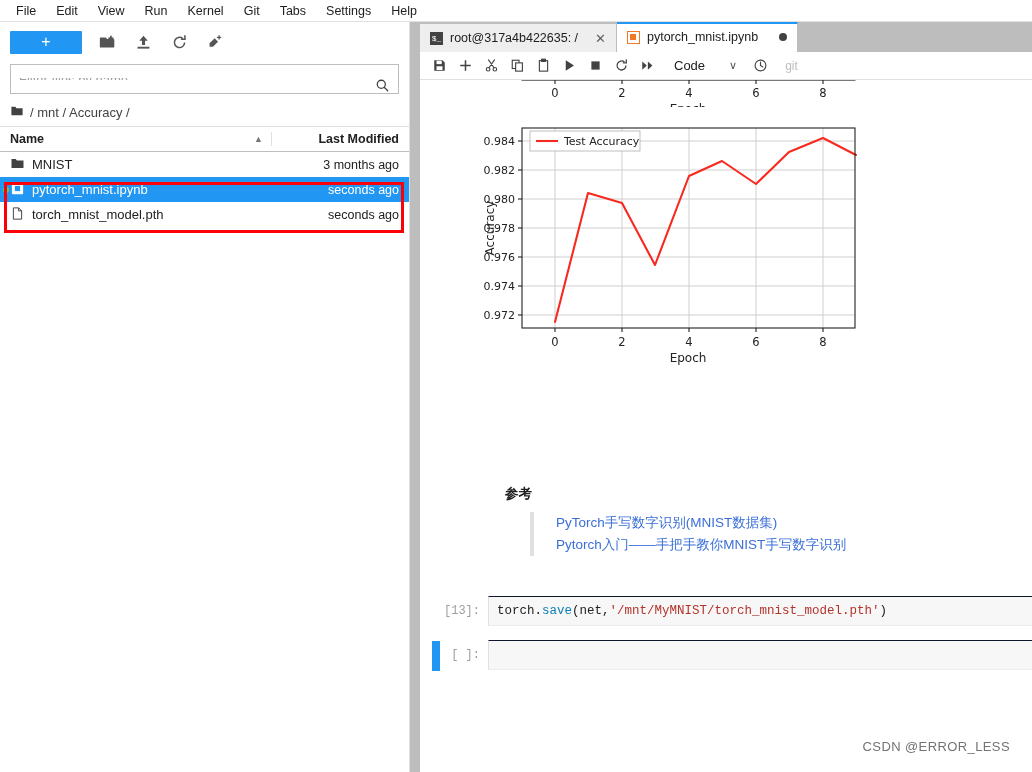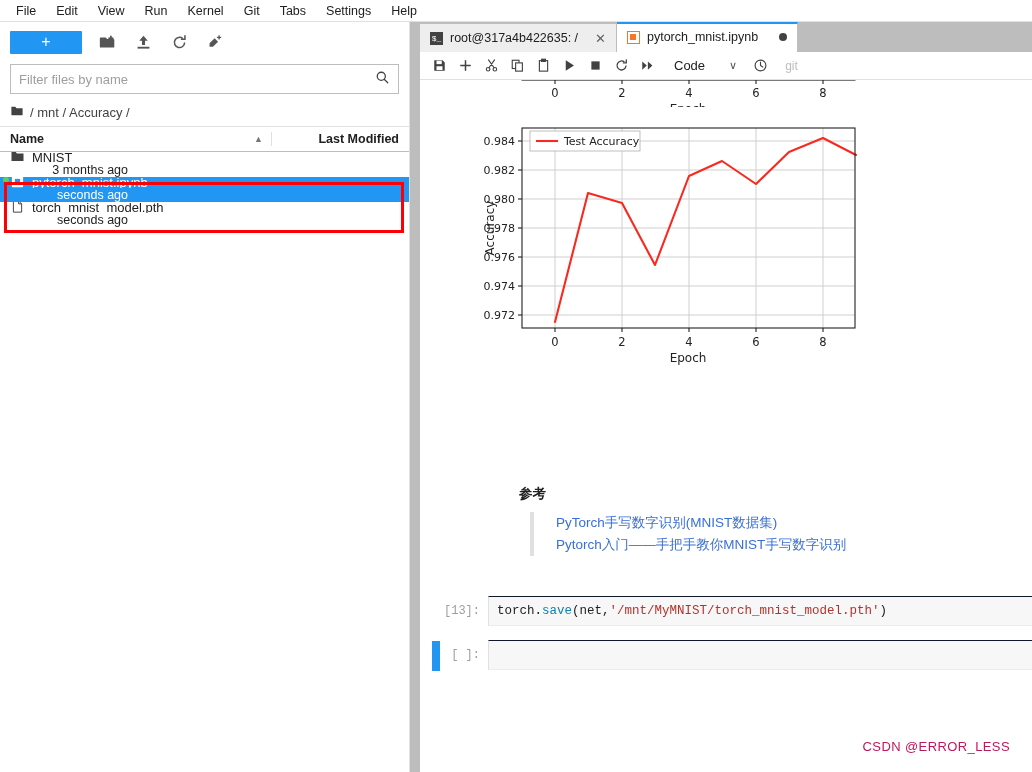--- a/index.html
+++ b/index.html
@@ -38,21 +38,21 @@
   }
   .fb-icon {
     width: 22px; height: 22px; display: flex;
     align-items: center; justify-content: center;
     cursor: pointer; color: #555;
   }
   .fb-icon svg { display: block; }
 
   .filter-wrap {
     margin: 2px 10px 0 10px; height: 30px;
-    border: 1px solid #bdbdbd; display: flex; align-items: center;
+    border: 1px solid #bdbdbd; display: flex; 
     padding: 13px 8px; background: #fff;
   }
   .filter-input {
     flex: 1; border: none; outline: none; font-size: 13px;
     color: #212121; font-family: "Liberation Sans", sans-serif;
     background: transparent;
   }
   .filter-input::placeholder { color: #9e9e9e; }
 
   .breadcrumb {
@@ -66,24 +66,23 @@
     border-top: 1px solid #e0e0e0; border-bottom: 1px solid #bdbdbd;
     font-size: 12.5px; color: #212121; font-weight: bold;
   }
   .fb-h-name { flex: 1; padding-left: 10px; display: flex;
     align-items: center; justify-content: space-between; padding-right: 8px; }
   .fb-h-mod { width: 138px; padding-right: 10px; text-align: right;
     border-left: 1px solid #e0e0e0; }
   .sort-caret { font-size: 9px; color: #757575; }
 
   .fb-row {
-    display: flex; align-items: flex-start; height: 25px;
+    display: flex; align-items: center; height: 25px;
     font-size: 13px; color: #212121; cursor: pointer;
     position: relative;
-    flex-direction: column;
   }
   .fb-row .r-name { flex: 1; display: flex; align-items: center;
     gap: 7px; padding-left: 10px; overflow: hidden; white-space: nowrap; }
   .fb-row .r-mod { width: 138px; text-align: right; padding-right: 10px;
     font-size: 12.5px; }
   .fb-row.selected { background: #2196f3; color: #ffffff; }
   .run-dot {
     position: absolute; left: 3px; width: 6px; height: 6px;
     border-radius: 50%; background: #55d455;
   }
@@ -159,21 +158,21 @@
     width: 400px; height: 135px;
   }
   .chart-main {
     position: absolute; left: 60px; top: 30px;
     width: 400px; height: 270px;
   }
   .plot-svg { display: block; }
 
   
   .md-head {
-    position: absolute; left: 99px; top: 405px;
+    position: absolute; left: 85px; top: 405px;
     font-size: 13.5px; font-weight: bold; color: #212121;
   }
   .md-quote {
     position: absolute; left: 110px; top: 432px;
     border-left: 4px solid #e0e0e0; padding-left: 22px;
   }
   .md-link {
     display: block; font-size: 13.5px; color: #3a6fd8;
     line-height: 22px; cursor: pointer; white-space: nowrap;
   }
@@ -199,21 +198,21 @@
     border-bottom: 1px solid #ececec;
     font-family: "Liberation Mono", monospace; font-size: 12.5px;
     line-height: 28px; padding: 0 8px; color: #212121;
     white-space: pre; overflow: hidden;
   }
   .tok-fn { color: #0d7fb5; }
   .tok-str { color: #b5322a; }
 
   .watermark {
     position: absolute; right: 22px; bottom: 18px;
-    font-size: 13px; color: #be185d; letter-spacing: .4px;
+    font-size: 13px; color: #737373; letter-spacing: .4px;
   }
 </style>
 </head>
 <body>
 
 <div class="app">
 
   <div class="menubar">
     <div class="menu-item">File</div>
     <div class="menu-item">Edit</div>

